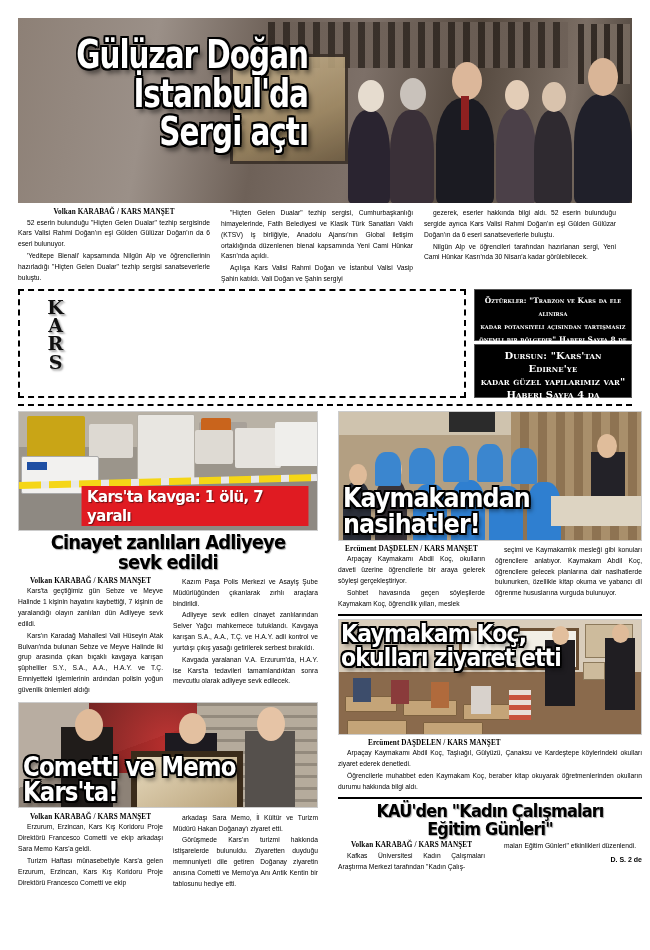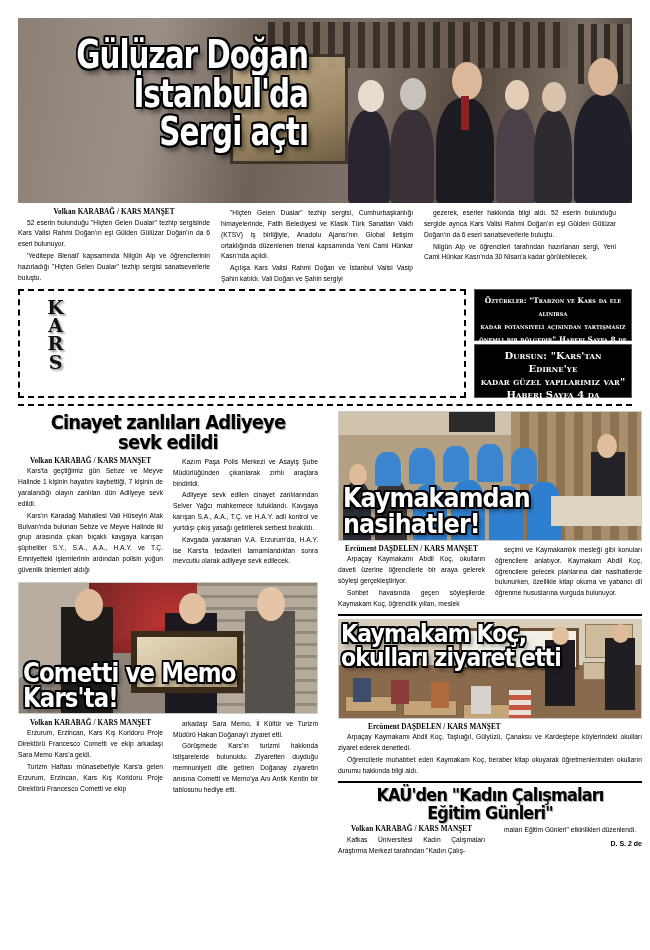--- a/index.html
+++ b/index.html
@@ -112,28 +112,28 @@
   .ph-crime .tape { position:absolute; left:0; right:0; top:66px; height:7px;
     background:repeating-linear-gradient(90deg,#f5d616 0 22px,#e8e8e8 22px 30px); transform:rotate(-1.5deg); }
 
   
   .ph-aud { height:130px; background:linear-gradient(180deg,#cfc3ae 0 18%,#b39f82 18% 100%); }
   .ph-aud .wallw { position:absolute; right:0; top:0; width:130px; height:100%;
     background:repeating-linear-gradient(90deg,#a98f6b 0 9px,#8e7352 9px 18px); }
   .ph-aud .seat { position:absolute; border-radius:40% 40% 6% 6%; }
 
   
-  .ph-class { height:100px; background:linear-gradient(180deg,#d9cdbb 0 46%,#8a6a4c 46% 100%); }
+  .ph-class { height:116px; background:linear-gradient(180deg,#d9cdbb 0 46%,#8a6a4c 46% 100%); }
   .ph-class .board { position:absolute; left:120px; top:8px; width:120px; height:42px;
     background:#f2efe6; border:3px solid #6b5035; }
   .ph-class .post { position:absolute; background:#cdbb9c; border:1px solid #8d7a5c; }
   .ph-class .desk { position:absolute; background:#c4a478; border:1px solid #7d6140; border-radius:1px;}
 
   
-  .ph-cer { height:132px; background:linear-gradient(160deg,#b8ada1 0 40%,#8d8277 40% 100%); }
+  .ph-cer { height:106px; background:linear-gradient(160deg,#b8ada1 0 40%,#8d8277 40% 100%); }
   .ph-cer .flag { position:absolute; left:70px; top:0; width:200px; height:70px;
     background:radial-gradient(circle at 40% 60%,#c02020,#6a0d0d 70%); opacity:.85;}
   .ph-cer .stone { position:absolute; right:0; top:0; width:120px; height:132px;
     background:repeating-linear-gradient(0deg,#b5ab9c 0 9px,#938a7d 9px 12px);}
   .ph-cer .frame { position:absolute; left:112px; top:48px; width:112px; height:62px;
     background:linear-gradient(150deg,#e6d9bd,#bba57d); border:6px solid #3a2b1a;}
 
   .overlay-red {
     position:absolute; left:54px; bottom:4px; padding:1px 6px;
     background:#e01b22; color:#fff; font-family:"DejaVu Sans",sans-serif;
@@ -247,20 +247,34 @@
       </div>
     </div>
   </div>
 
   <div class="dashrule"></div>
 
   <div class="mid">
 
     <div class="colL">
 
+      <div class="photo ph-crime">
+        <div class="truck" style="left:8px;top:4px;width:58px;height:44px;background:#c9a516;"></div>
+        <div class="truck" style="left:70px;top:12px;width:44px;height:34px;background:#ddd9d2;"></div>
+        <div class="truck" style="left:118px;top:2px;width:58px;height:66px;background:#e8e6e1;border:1px solid #b3aea4;"></div>
+        <div class="truck" style="left:180px;top:10px;width:48px;height:38px;background:#a8a199;"></div>
+        <div class="truck" style="left:182px;top:6px;width:30px;height:14px;background:#c9641c;"></div>
+        <div class="truck" style="left:176px;top:18px;width:38px;height:34px;background:#dedad3;"></div>
+        <div class="truck" style="left:216px;top:16px;width:46px;height:40px;background:#e6e3de;"></div>
+        <div class="truck" style="left:256px;top:10px;width:44px;height:44px;background:#efeeeb;"></div>
+        <div class="truck" style="left:2px;top:44px;width:78px;height:38px;background:#f2f1ef;border:1px solid #aaa;"></div>
+        <div style="position:absolute;left:8px;top:50px;width:20px;height:8px;background:#1f4fa3;"></div>
+        <div class="tape"></div>
+        <div class="overlay-red">Kars'ta kavga: 1 ölü, 7 yaralı</div>
+      </div>
 
       <div class="headline-black">Cinayet zanlıları Adliyeye sevk edildi</div>
 
       <div class="twocol">
         <div class="c">
           <div class="byline">Volkan KARABAĞ / KARS MANŞET</div>
           <div class="bodytext">
             <p>Kars'ta geçtiğimiz gün Sebze ve Meyve Halinde 1 kişinin hayatını kaybettiği, 7 kişinin de yaralandığı olayın zanlıları dün Adliyeye sevk edildi.</p>
             <p>Kars'ın Karadağ Mahallesi Vali Hüseyin Atak Bulvarı'nda bulunan Sebze ve Meyve Halinde iki grup arasında çıkan bıçaklı kavgaya karışan şüpheliler S.Y., S.A., A.A., H.A.Y. ve T.Ç. Emniyetteki işlemlerinin ardından polisin yoğun güvenlik önlemleri aldığı</p>
           </div>

